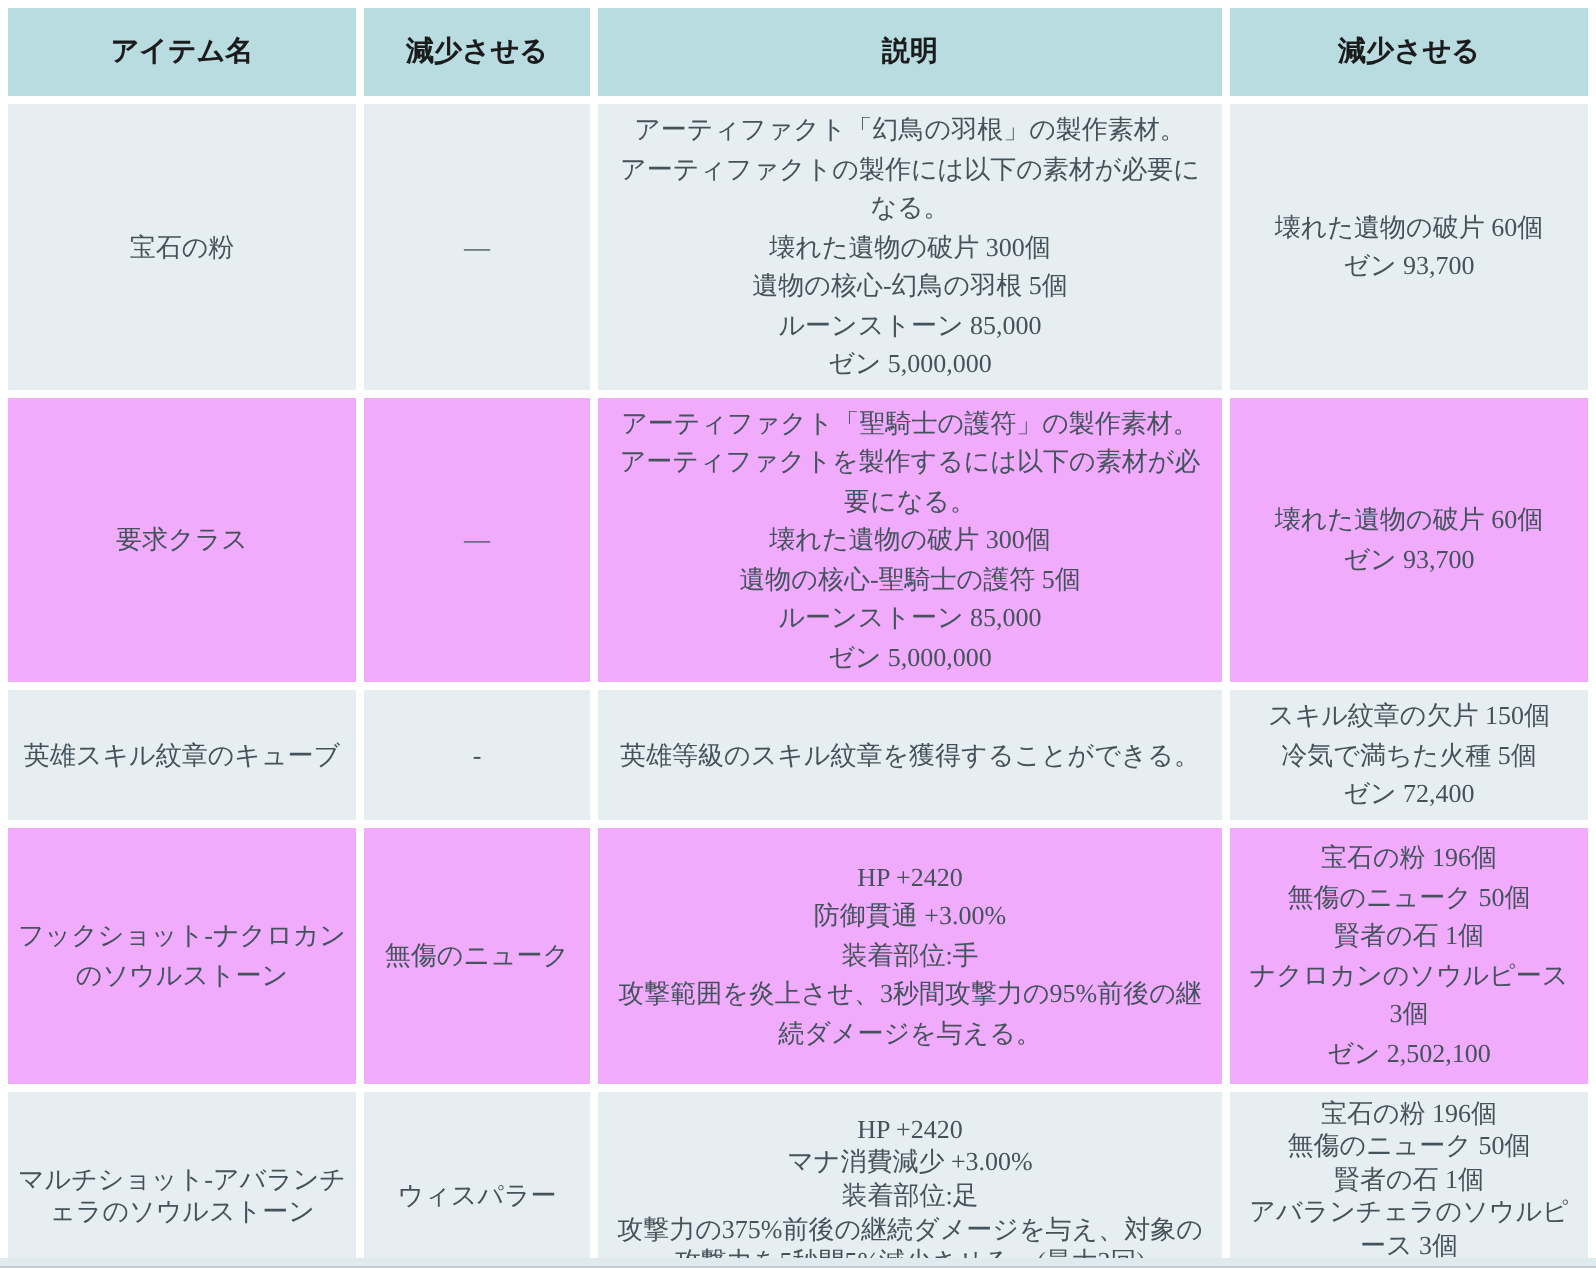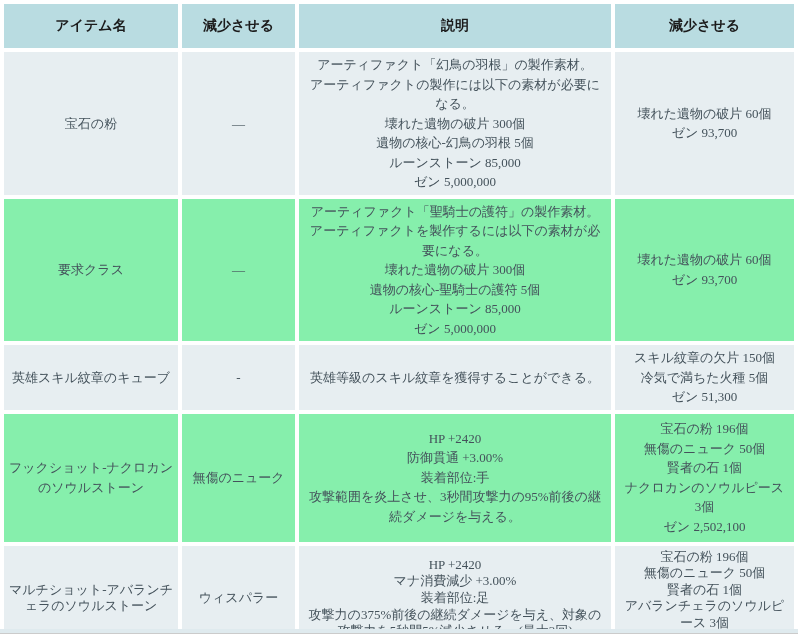--- a/index.html
+++ b/index.html
@@ -37,21 +37,21 @@
   td {
     font-size: 13px;
     color: #44525b;
     line-height: 1.5;
     text-align: center;
     vertical-align: middle;
     white-space: pre-line;
     padding: 3px 5px;
   }
   tr.row-odd  td { background: #e7eef1; }
-  tr.row-even td { background: #86efac; font-family: Liberation Serif, serif; }
+  tr.row-even td { background: #f0abfc; font-family: Liberation Serif, serif; }
   tr.h-1 { height: 140px; }
   tr.h-2 { height: 130px; }
   tr.h-3 { height: 63px; }
   tr.h-4 { height: 128px; }
   tr.h-5 { height: 96px; }
   tr.compact td { line-height: 1.28; }
   .bottom-strip {
     position: absolute;
     left: 0; bottom: 1px;
     width: 798px; height: 4px;
@@ -107,21 +107,21 @@
 ゼン 5,000,000</td>
         <td>壊れた遺物の破片 60個
 ゼン 93,700</td>
       </tr>
       <tr class="row-odd h-3">
         <td>英雄スキル紋章のキューブ</td>
         <td>-</td>
         <td>英雄等級のスキル紋章を獲得することができる。</td>
         <td>スキル紋章の欠片 150個
 冷気で満ちた火種 5個
-ゼン 51,300</td>
+ゼン 72,400</td>
       </tr>
       <tr class="row-even h-4">
         <td>フックショット-ナクロカンのソウルストーン</td>
         <td>無傷のニューク</td>
         <td>HP +2420
 防御貫通 +3.00%
 装着部位:手
 攻撃範囲を炎上させ、3秒間攻撃力の95%前後の継続ダメージを与える。</td>
         <td>宝石の粉 196個
 無傷のニューク 50個

